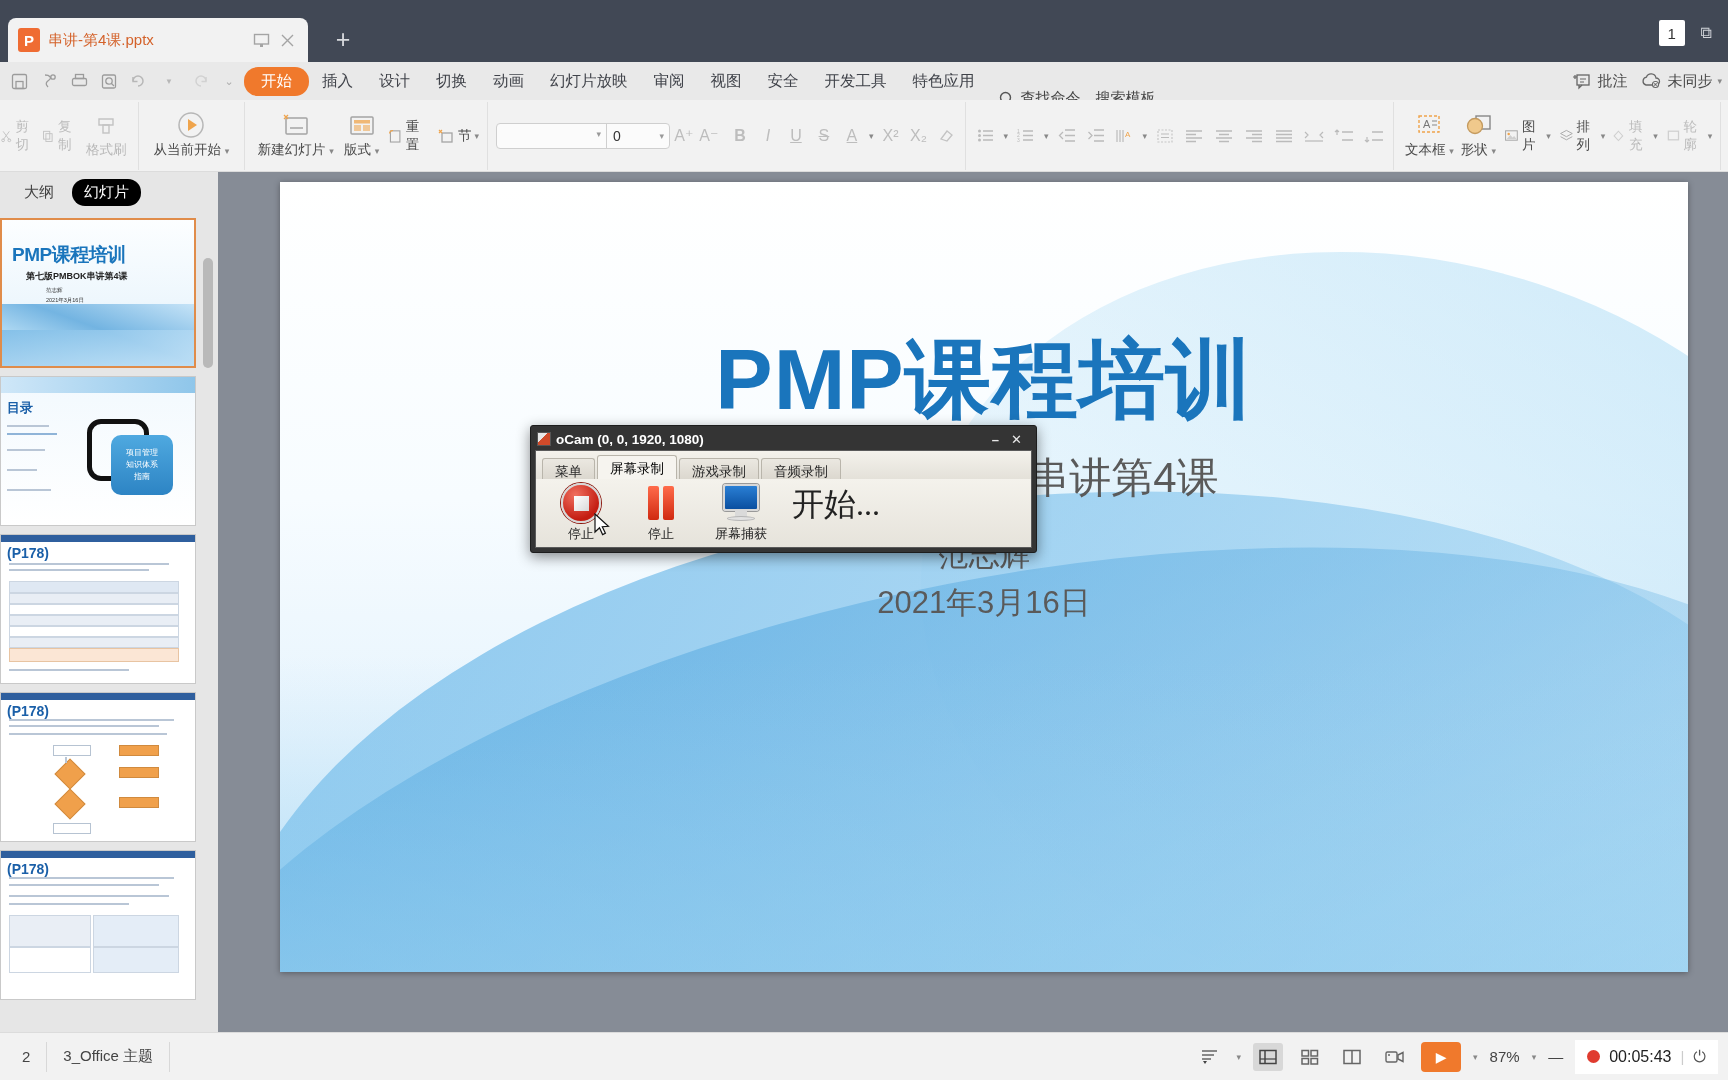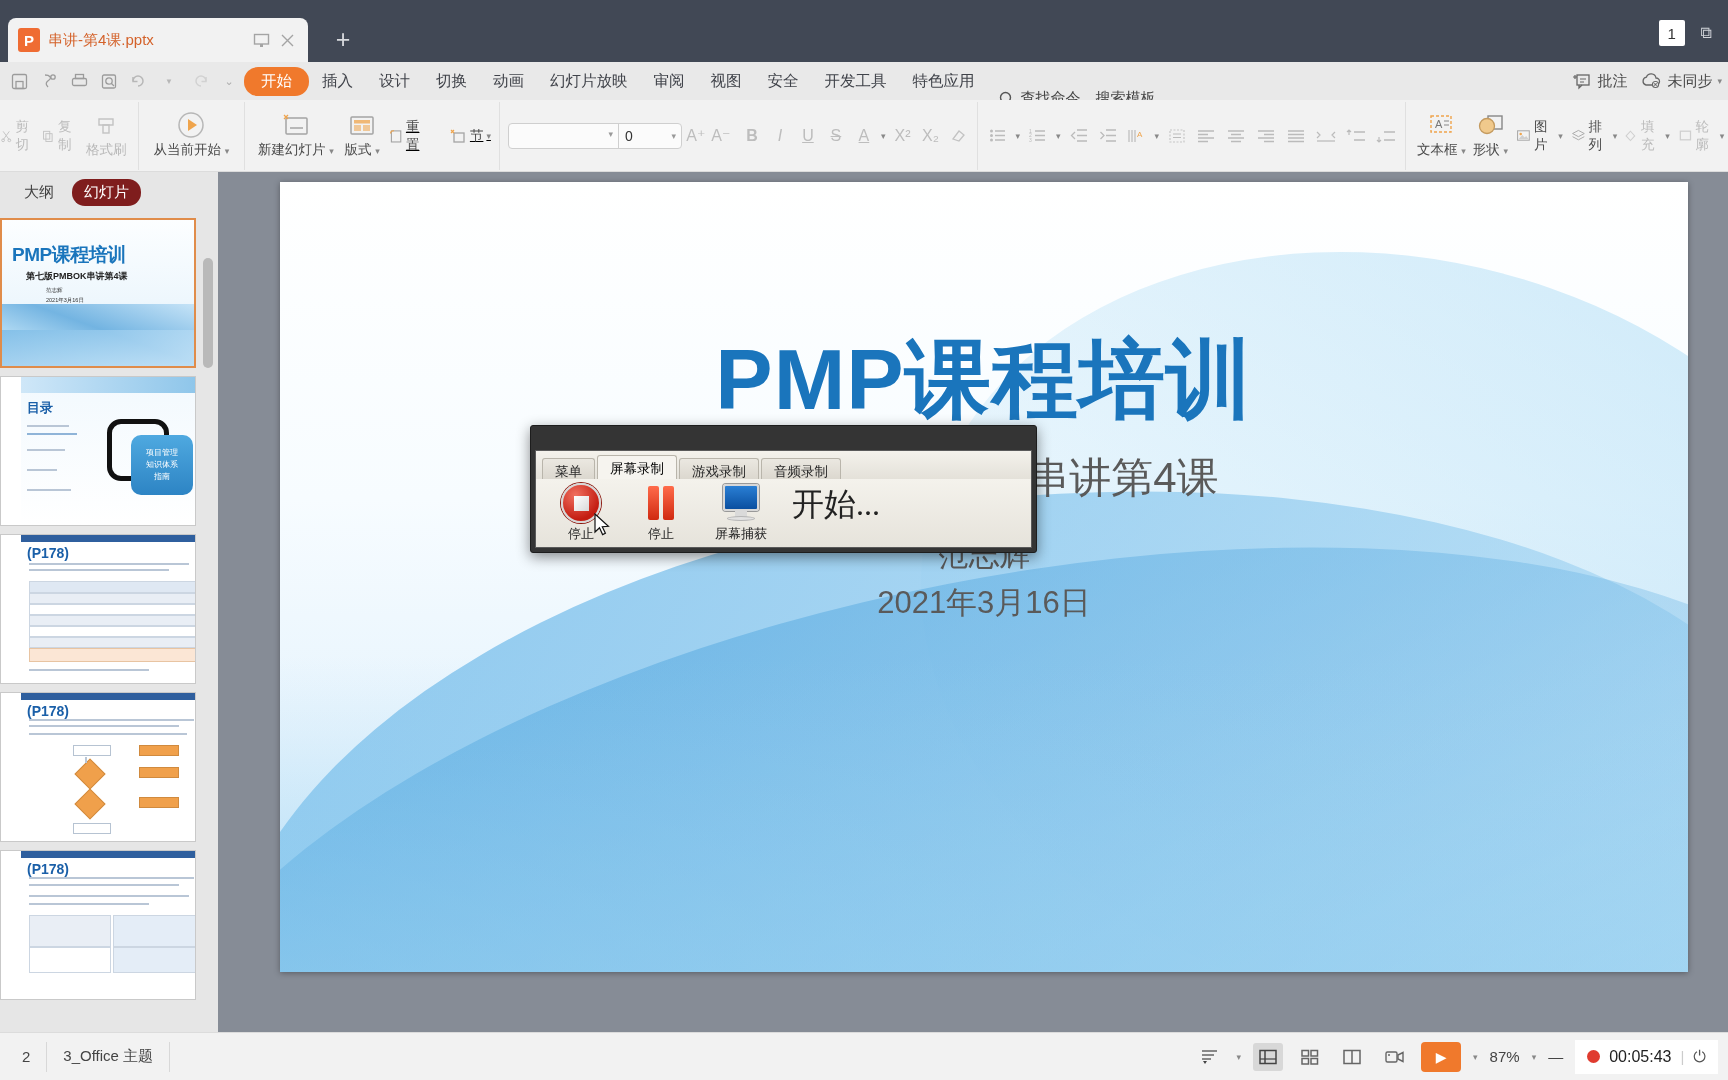--- a/index.html
+++ b/index.html
@@ -57,39 +57,39 @@
   .fontbox .f1 { width:110px; border-right:1px solid #cfcfcf; position:relative;}
   .fontbox .f2 { width:62px; font-size:14px; color:#333; display:flex;align-items:center; padding-left:6px;}
   .caret { font-size:9px; color:#888; }
   .ficon { font-size:16px; color:#5a5a5a; width:22px; height:22px; display:flex;align-items:center;justify-content:center;}
   .ficon.dim { color:#bdbdbd; }
 
   
   .sidebar { position:absolute; left:0; top:172px; width:218px; bottom:48px; background:#e6e6e6; }
   .sbtabs { height:40px; display:flex; align-items:center; gap:6px; padding-left:12px; }
   .sbtab { font-size:15px; color:#444; padding:4px 12px; border-radius:13px; }
-  .sbtab.active { background:#7f1d1d; color:#fff; }
+  .sbtab.active { background:#000000; color:#fff; }
   .thumbs { position:absolute; left:0; top:40px; right:0; bottom:0; overflow:hidden; }
   .thumb { position:relative; margin:0 22px 8px 0; height:150px; background:#fff;
       border:1px solid #c9c9c9; overflow:hidden; }
   .thumb.sel { border:2px solid #e08c4a; }
   .sb-scroll { position:absolute; right:5px; top:46px; width:10px; height:110px; background:#b9b9b9; border-radius:5px;}
 
   
   .t1 { position:absolute; inset:0; background:linear-gradient(180deg,#fcfeff 0%,#eef7fd 55%,#cfe8f8 100%); }
   .t1 h1 { position:absolute; left:10px; top:22px; font-size:19px; color:#1a75bc; font-weight:bold; letter-spacing:-.5px;}
   .t1 .s { position:absolute; left:24px; top:50px; font-size:9px; color:#222; font-weight:bold; }
   .t1 .s2 { position:absolute; left:44px; top:66px; font-size:5.5px; color:#333; text-align:center; line-height:1.6;}
   .wave { position:absolute; left:0; right:0; bottom:0; height:62px;
      background:linear-gradient(200deg,#bfe0f6 0%,#5fa9dd 45%,#9fd0ef 70%,#dff0fb 100%); opacity:.85;}
   .wave2 { position:absolute; left:0; right:0; bottom:0; height:36px;
      background:linear-gradient(160deg,#7bbbe6,#cfe9fa); opacity:.8; }
 
   
-  .tdoc { position:absolute; inset:0; background:#fff;margin-left:20px; }
+  .tdoc { position:absolute; inset:0; background:#fff; }
   .tdoc .bar { position:absolute; left:0; right:0; top:0; height:7px; background:#2f5f9e;}
   .tdoc .tt { position:absolute; left:6px; top:10px; font-size:14px; color:#1a5fa8; font-weight:bold;}
   .ln { position:absolute; background:#b9c6d6; height:2px; }
   .cell { position:absolute; background:#e9eef5; border:1px solid #ccd6e2;}
   .fl { position:absolute; background:#f0a04b; border:1px solid #d08a3e;}
   .fl.w { background:#fff; border-color:#b6c3d2; }
   .diam { position:absolute; background:#f0a04b; transform:rotate(45deg); border:1px solid #d08a3e;}
 
   
   .canvaswrap { position:absolute; left:218px; top:172px; right:0; bottom:48px; background:#868c96; }
@@ -350,21 +350,21 @@
         <div class="ricon">
           <svg width="30" height="28" viewBox="0 0 30 28">
               <rect x="4" y="5" width="22" height="17" rx="1" fill="none" stroke="#a4a4a4" stroke-width="1.5"></rect>
               <rect x="7" y="8" width="16" height="3.5" fill="#efa44c" opacity=".75"></rect>
               <rect x="7" y="13" width="7" height="6" fill="#efa44c" opacity=".55"></rect>
               <rect x="16" y="13" width="7" height="6" fill="#efa44c" opacity=".55"></rect>
             </svg>
         </div>
         <div class="lbl"><span>版式</span> <span class="caret">▾</span></div>
       </div>
-      <div class="rcol" style="gap:20px;margin-left:2px;text-decoration:underline;">
+      <div class="rcol" style="gap:8px;margin-left:2px;">
         <div class="sm">
           <svg width="18" height="18" viewBox="0 0 18 18">
               <rect x="4" y="3" width="11" height="13" fill="none" stroke="#a4a4a4" stroke-width="1.3"></rect>
               <path d="M7 3 A3 3 0 0 0 3 6" fill="none" stroke="#efa44c" stroke-width="1.3"></path>
             </svg>
           <span>重置</span>
         </div>
         <div class="sm">
           <svg width="18" height="18" viewBox="0 0 18 18">
               <rect x="5" y="6" width="10" height="9" fill="none" stroke="#a4a4a4" stroke-width="1.3"></rect>
@@ -684,20 +684,28 @@
       </div>
       <div class="slide-title">PMP课程培训</div>
       <div class="slide-sub">第七版PMBOK串讲第4课</div>
       <div class="slide-author">范志辉</div>
       <div class="slide-date">2021年3月16日</div>
     </div>
   </div>
 
 
   <div class="ocam">
+    <div class="ocam-title">
+      <span class="ocam-ico"></span>
+      <span>oCam (0, 0, 1920, 1080)</span>
+      <span class="ocam-wbtns">
+        <span>–</span>
+        <span>✕</span>
+      </span>
+    </div>
     <div class="ocam-body">
       <div class="ocam-tabs">
         <div class="otab">菜单</div>
         <div class="otab active">屏幕录制</div>
         <div class="otab">游戏录制</div>
         <div class="otab">音频录制</div>
       </div>
       <div class="ocam-tools">
         <div class="otool">
           <div class="stop-ic">

